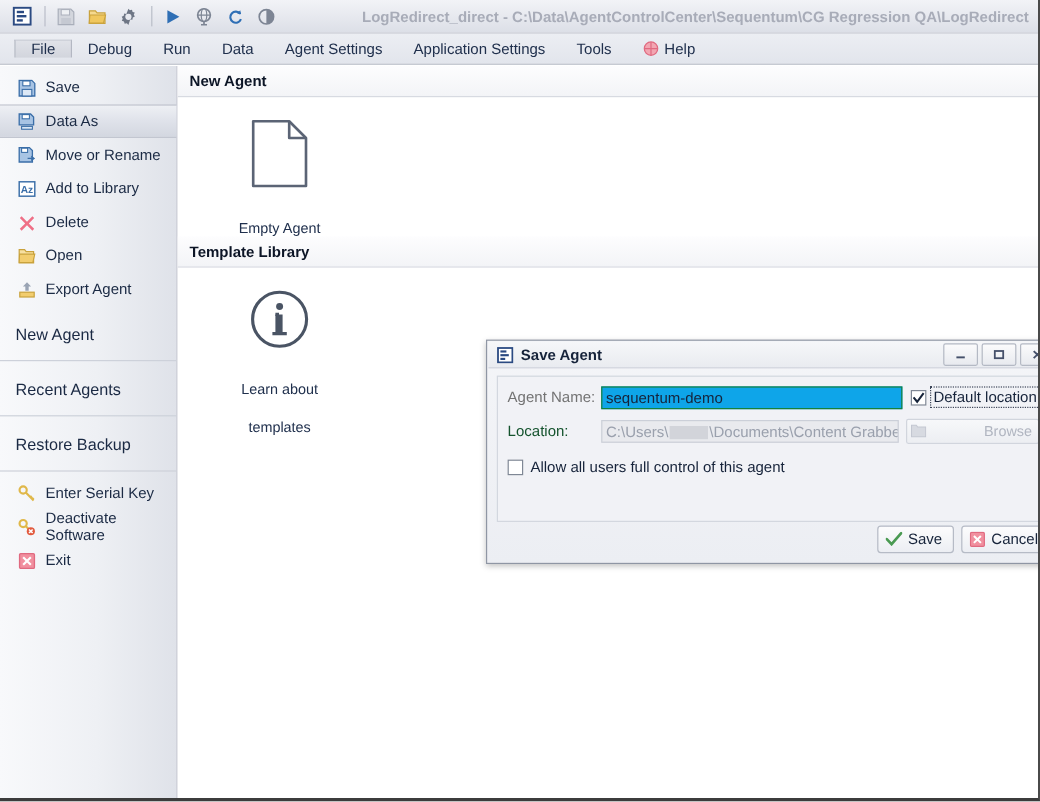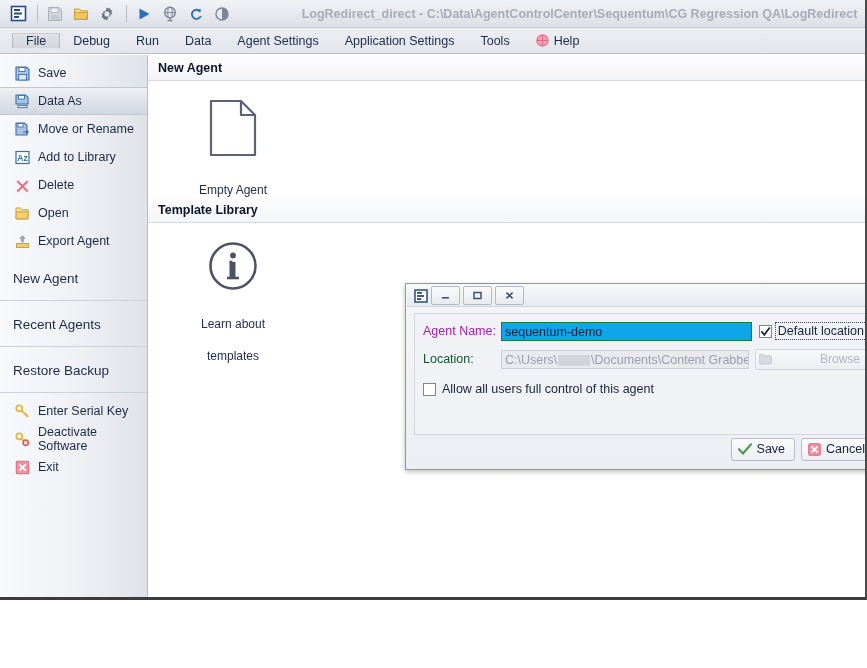--- a/index.html
+++ b/index.html
@@ -10,21 +10,21 @@
     width: 867px; height: 668px;
     font-family: "Liberation Sans", sans-serif;
     font-size: 12px;
     color: #1b2a44;
     overflow: hidden;
     position: relative;
   }
   .app-window {
     position: absolute;
     left: 0; top: 0;
-    width: 867px; height: 600px;
+    width: 867px; height: 668px;
     box-sizing: border-box;
     border-right: 2px solid #4a4a4a;
     border-bottom: 3px solid #3c3c3c;
     background: #ffffff;
     overflow: hidden;
   }
 
   
   .toolbar {
     position: relative;
@@ -230,21 +230,21 @@
   .frm-row {
     display: flex;
     align-items: center;
     padding: 0 8px;
     height: 22px;
     margin-top: 6px;
   }
   .frm-label {
     width: 78px;
     font-size: 12.5px;
-    color: #a21caf;
+    color: #737373;
     flex: 0 0 78px;
   }
   .frm-label.dim { color: #14532d; }
   .txtbox {
     flex: 1 1 auto;
     height: 19px;
     background: #0ea5e9;
     border: 1px solid #15803d;
     font-size: 12.5px;
     color: #16233a;
@@ -597,20 +597,21 @@
 
         <div class="dlg-titlebar">
           <span>
             <svg width="14" height="14" viewBox="0 0 14 14">
               <rect x="1" y="1" width="12" height="12" fill="#ffffff" stroke="#2b4a82" stroke-width="1.5"></rect>
               <rect x="3" y="3" width="5" height="1.8" fill="#2b4a82"></rect>
               <rect x="3" y="6.1" width="7" height="1.8" fill="#2b4a82"></rect>
               <rect x="3" y="9.2" width="4" height="1.8" fill="#2b4a82"></rect>
             </svg>
           </span>
+          <span class="dlg-title">Save Agent</span>
           <span class="dlg-winbtn">
             <svg width="11" height="9" viewBox="0 0 11 9">
                 <rect x="2" y="6" width="7" height="1.6" fill="#45506a"></rect>
               </svg>
           </span>
           <span class="dlg-winbtn">
             <svg width="11" height="9" viewBox="0 0 11 9">
                 <rect x="2" y="1.5" width="7" height="6" fill="none" stroke="#45506a" stroke-width="1.5"></rect>
               </svg>
           </span>

